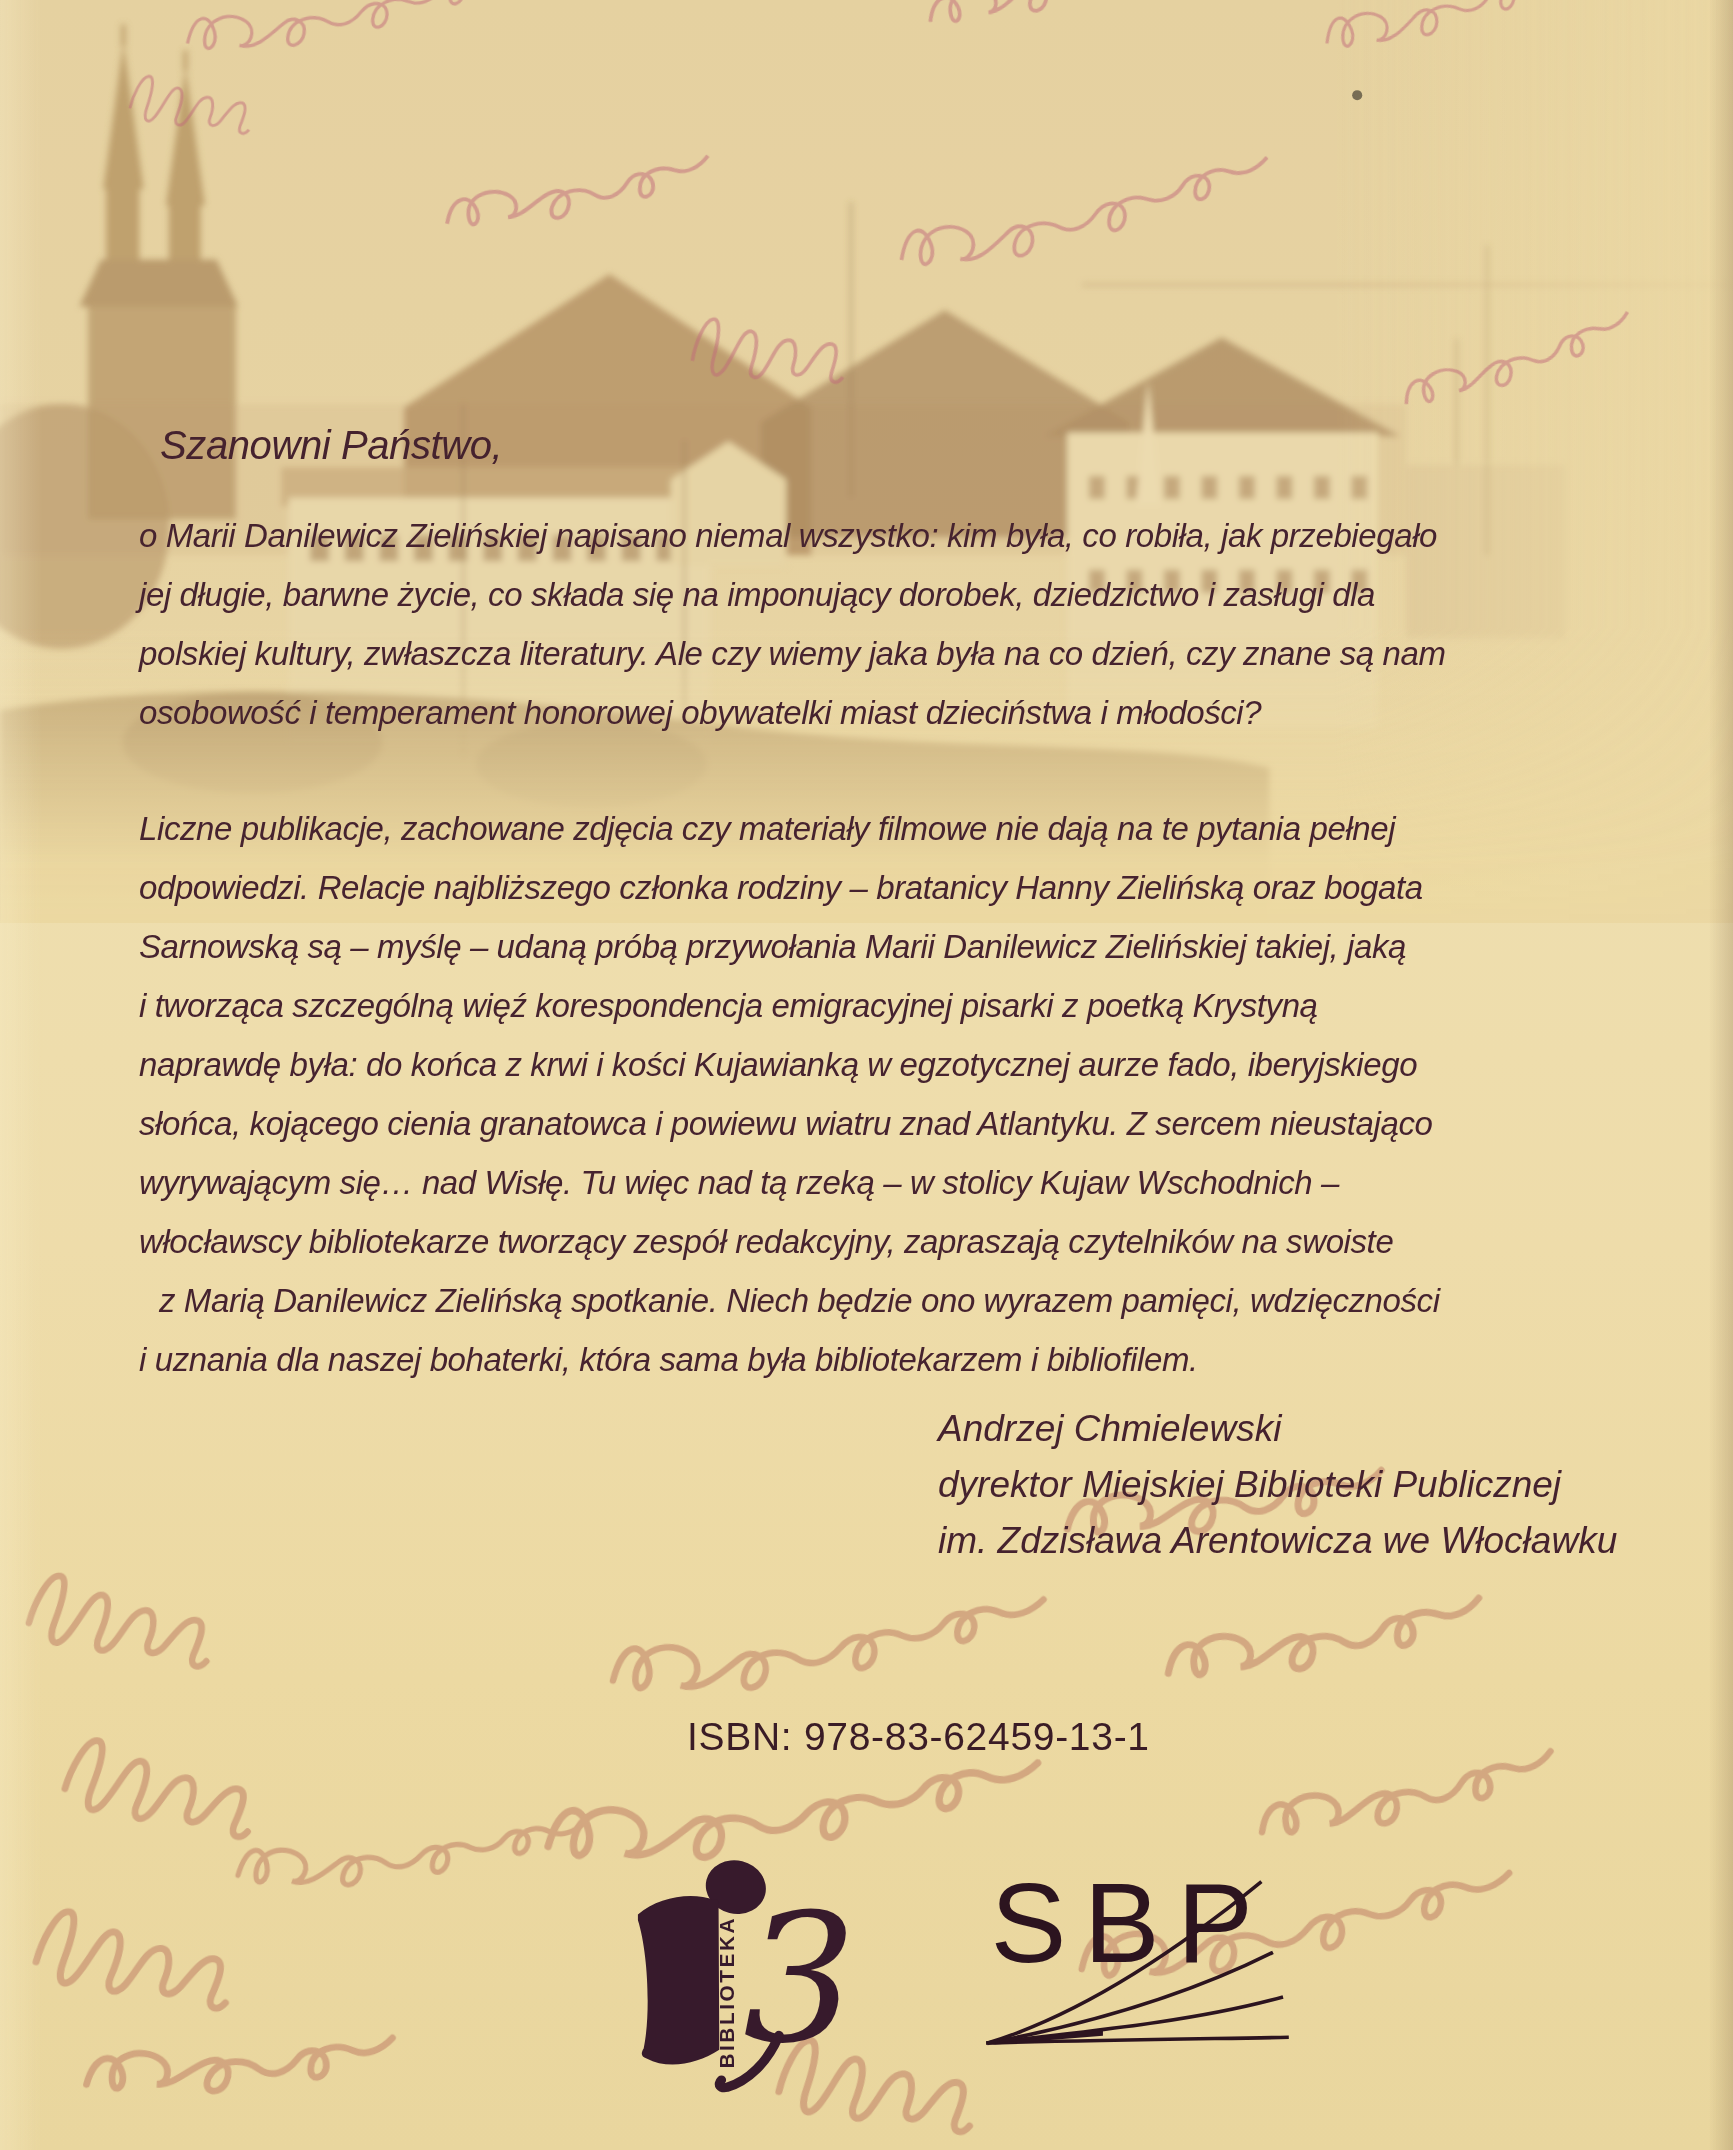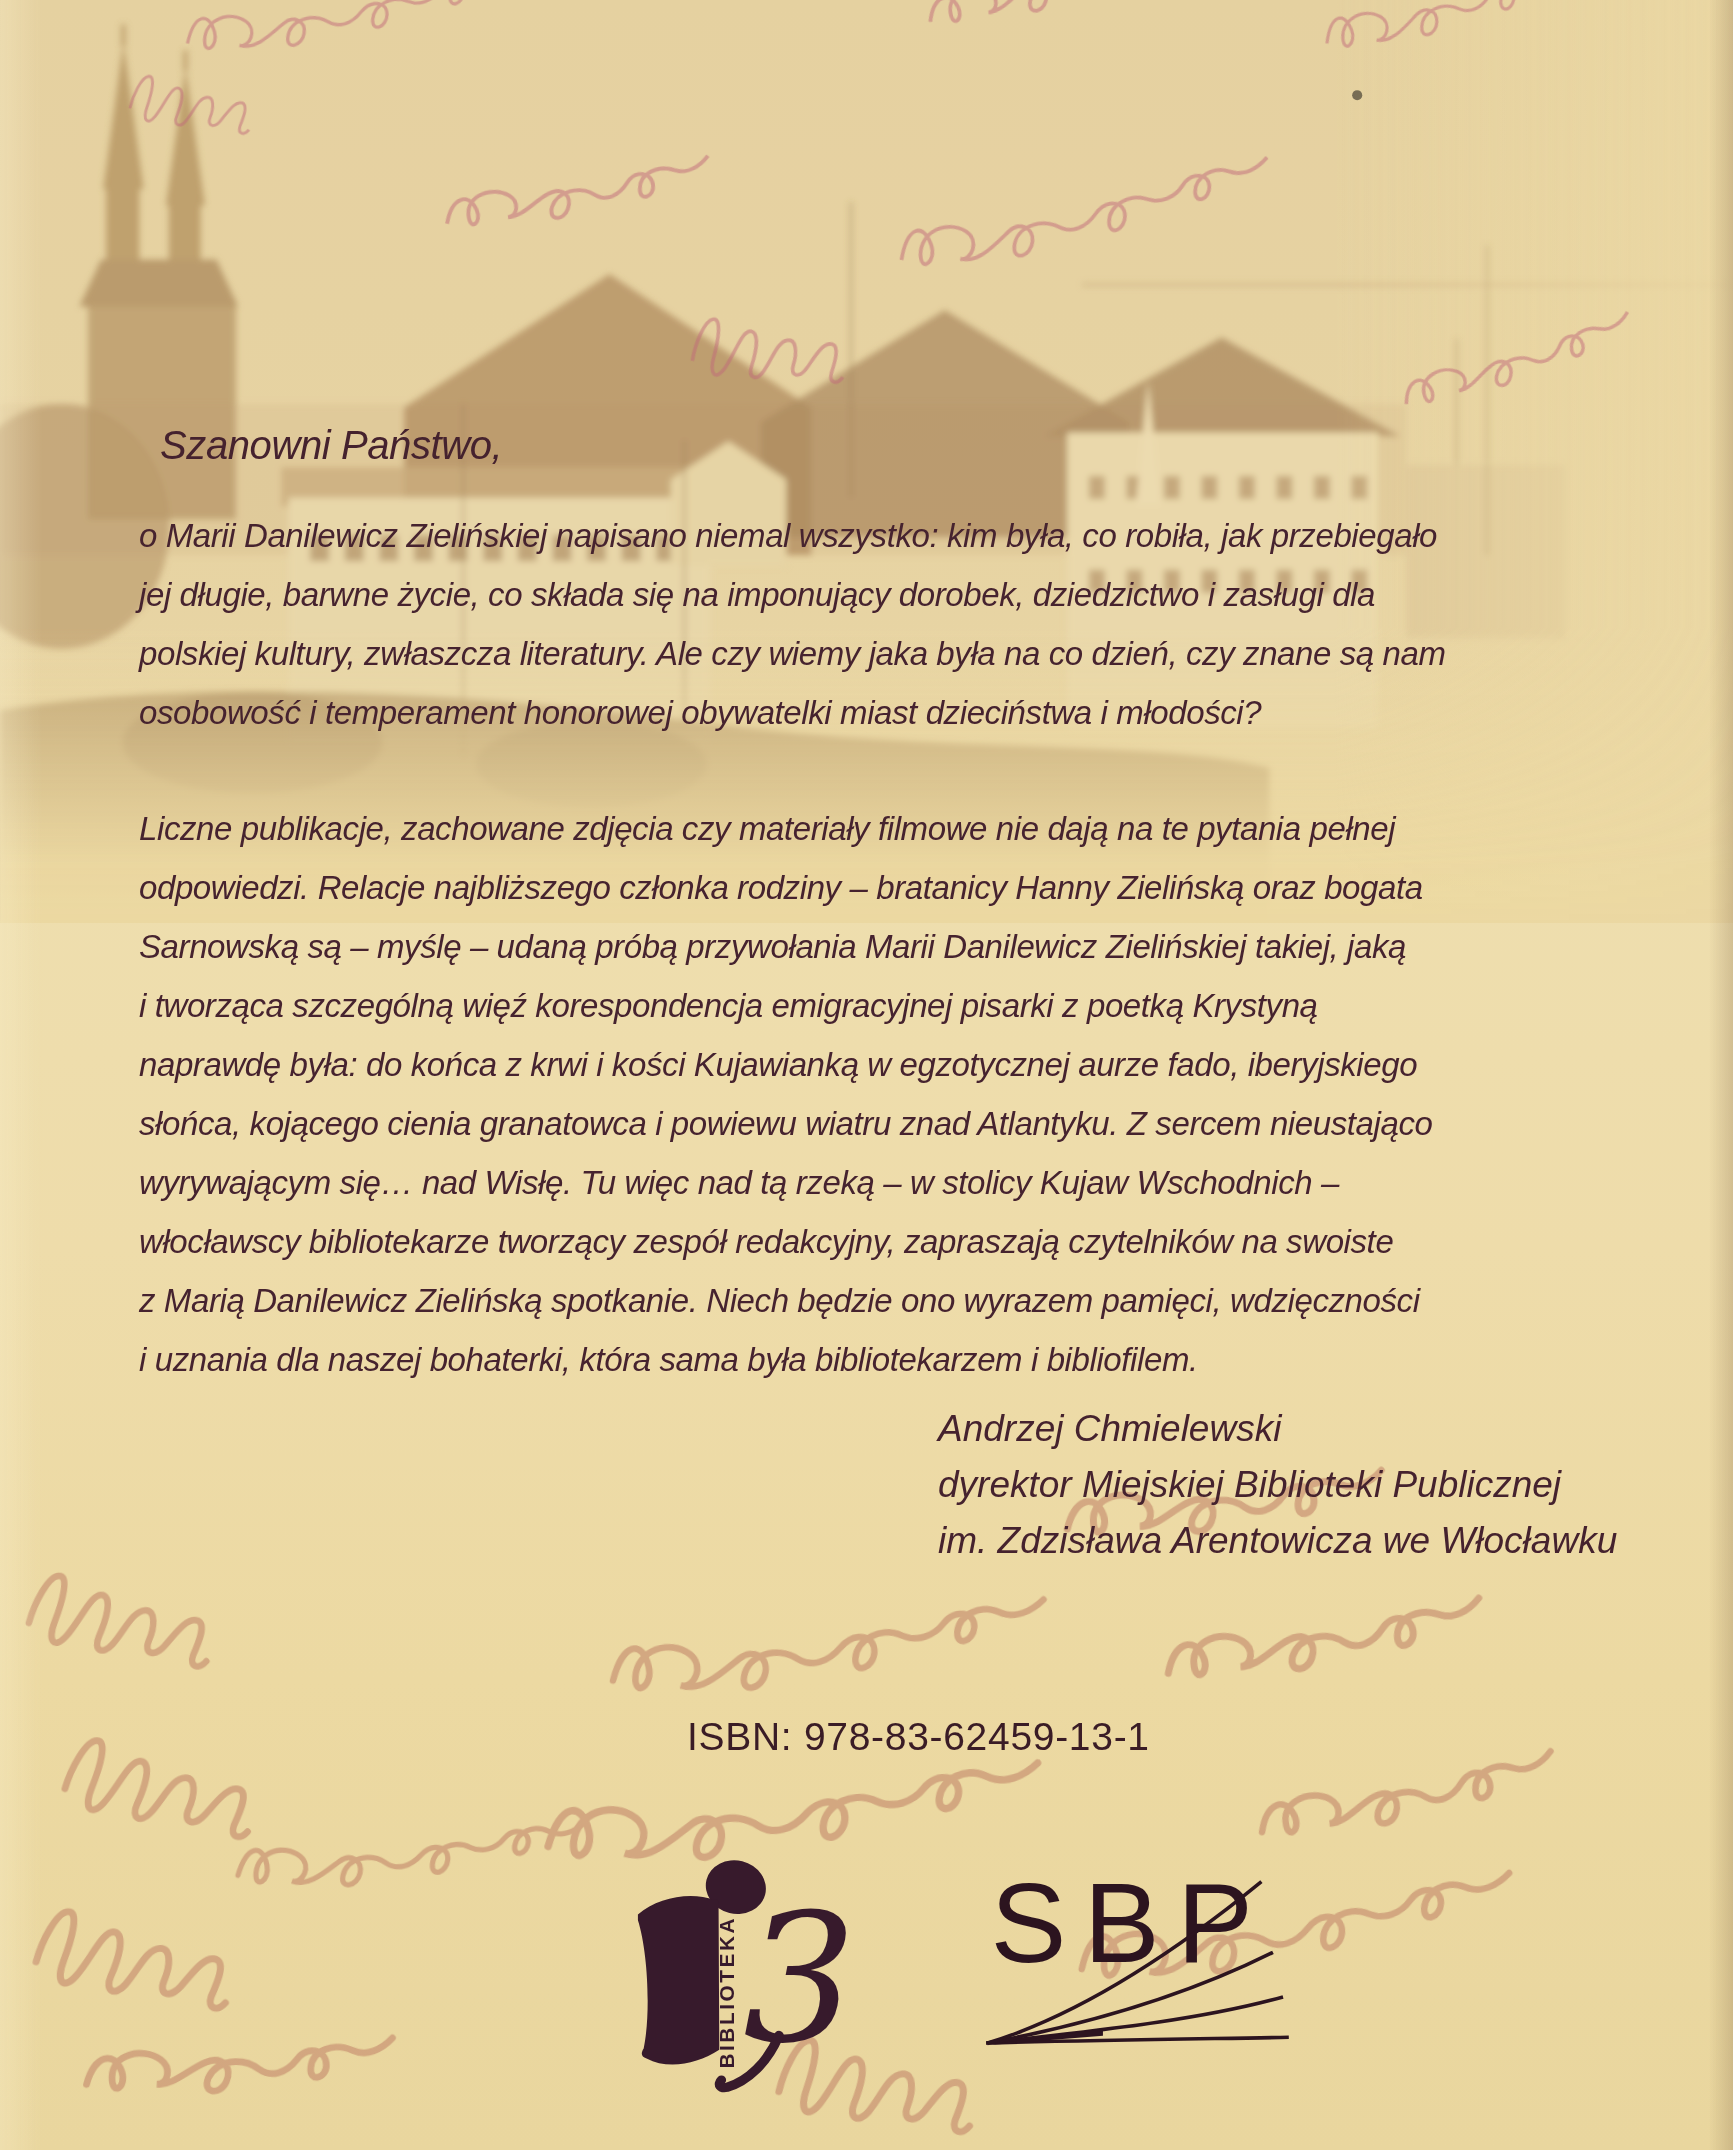--- a/index.html
+++ b/index.html
@@ -193,21 +193,21 @@
 
     <div class="para para-2">
       <div class="line fit" style="word-spacing: 0px;">Liczne publikacje, zachowane zdjęcia czy materiały filmowe nie dają na te pytania pełnej</div>
       <div class="line fit" style="word-spacing: 0px;">odpowiedzi. Relacje najbliższego członka rodziny – bratanicy Hanny Zielińską oraz bogata</div>
       <div class="line fit" style="word-spacing: 0px;">Sarnowską są – myślę – udaną próbą przywołania Marii Danilewicz Zielińskiej takiej, jaką</div>
       <div class="line fit" style="word-spacing: 0px;">i tworząca szczególną więź korespondencja emigracyjnej pisarki z poetką Krystyną</div>
       <div class="line fit" style="word-spacing: 0px;">naprawdę była: do końca z krwi i kości Kujawianką w egzotycznej aurze fado, iberyjskiego</div>
       <div class="line fit" style="word-spacing: 0px;">słońca, kojącego cienia granatowca i powiewu wiatru znad Atlantyku. Z sercem nieustająco</div>
       <div class="line fit" style="word-spacing: 0px;">wyrywającym się… nad Wisłę. Tu więc nad tą rzeką – w stolicy Kujaw Wschodnich –</div>
       <div class="line fit" style="word-spacing: 0px;">włocławscy bibliotekarze tworzący zespół redakcyjny, zapraszają czytelników na swoiste</div>
-      <div class="line fit" style="word-spacing: 0px;">z Marią Danilewicz Zielińską spotkanie. Niech będzie ono wyrazem pamięci, wdzięczności</div>
+      <div class="line fit" style="word-spacing: 0px; margin-left: 20px;">z Marią Danilewicz Zielińską spotkanie. Niech będzie ono wyrazem pamięci, wdzięczności</div>
       <div class="line">i uznania dla naszej bohaterki, która sama była bibliotekarzem i bibliofilem.</div>
     </div>
 
     <div class="signature">
       <div>Andrzej Chmielewski</div>
       <div>dyrektor Miejskiej Biblioteki Publicznej</div>
       <div>im. Zdzisława Arentowicza we Włocławku</div>
     </div>
 
     <div class="isbn">ISBN: 978-83-62459-13-1</div>

